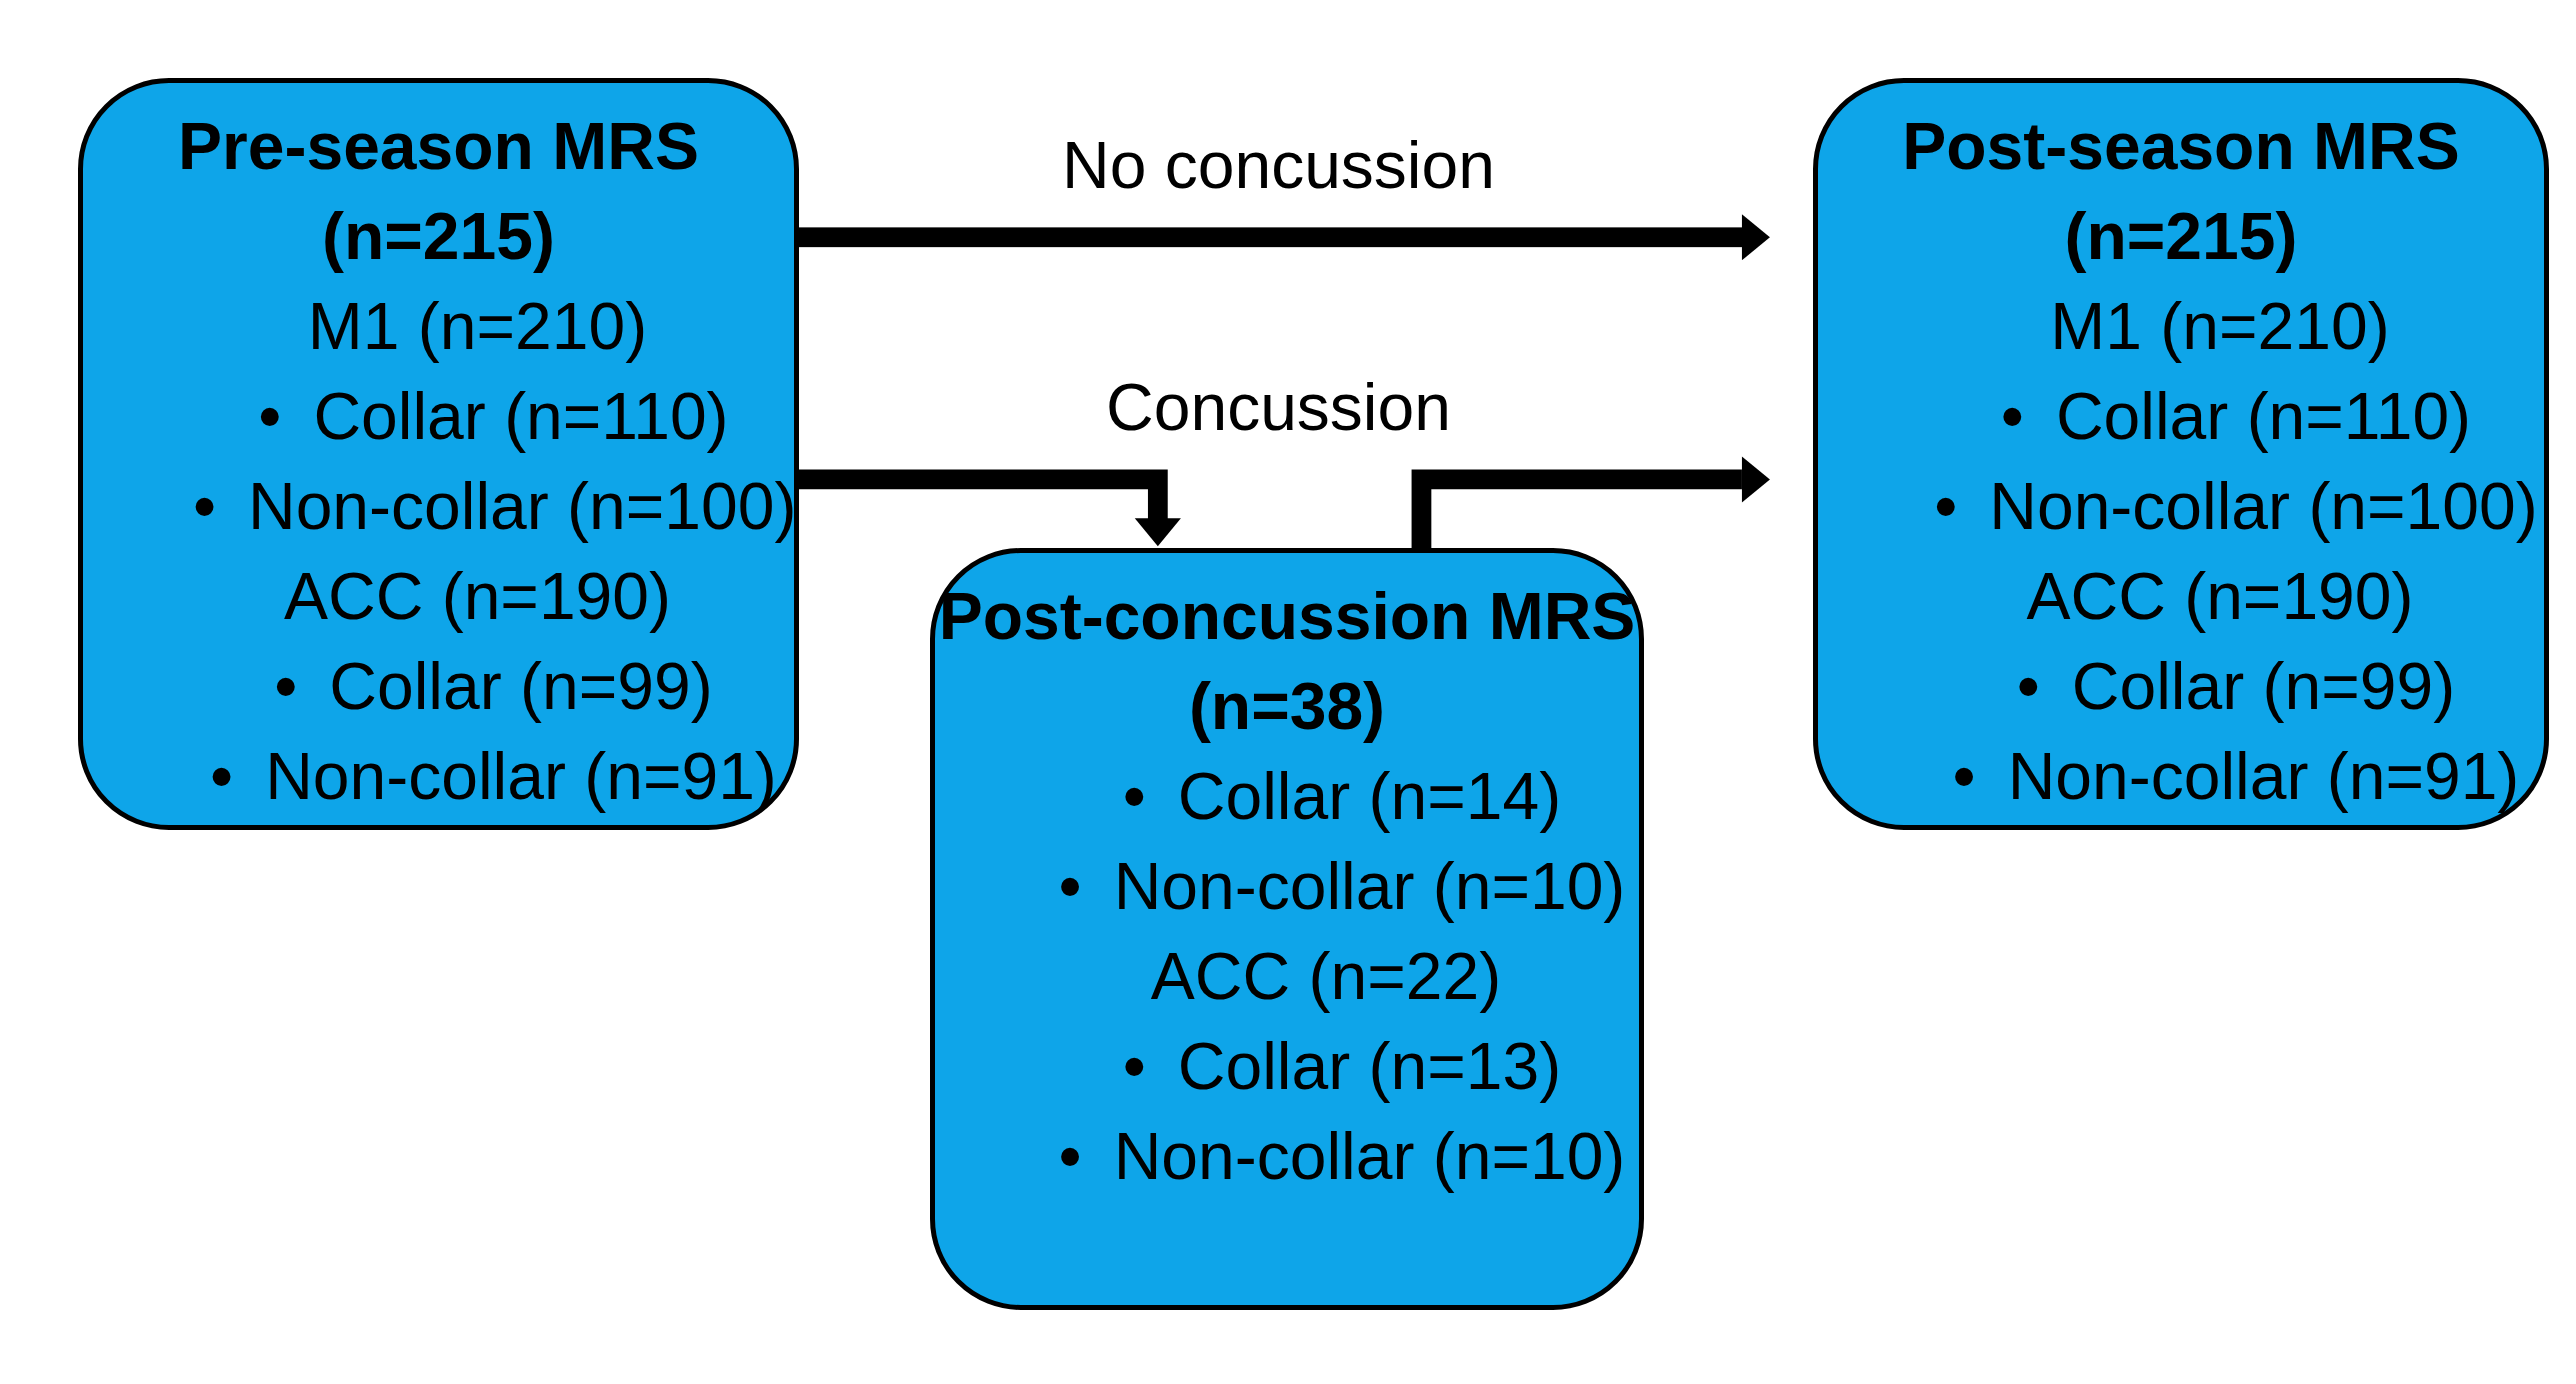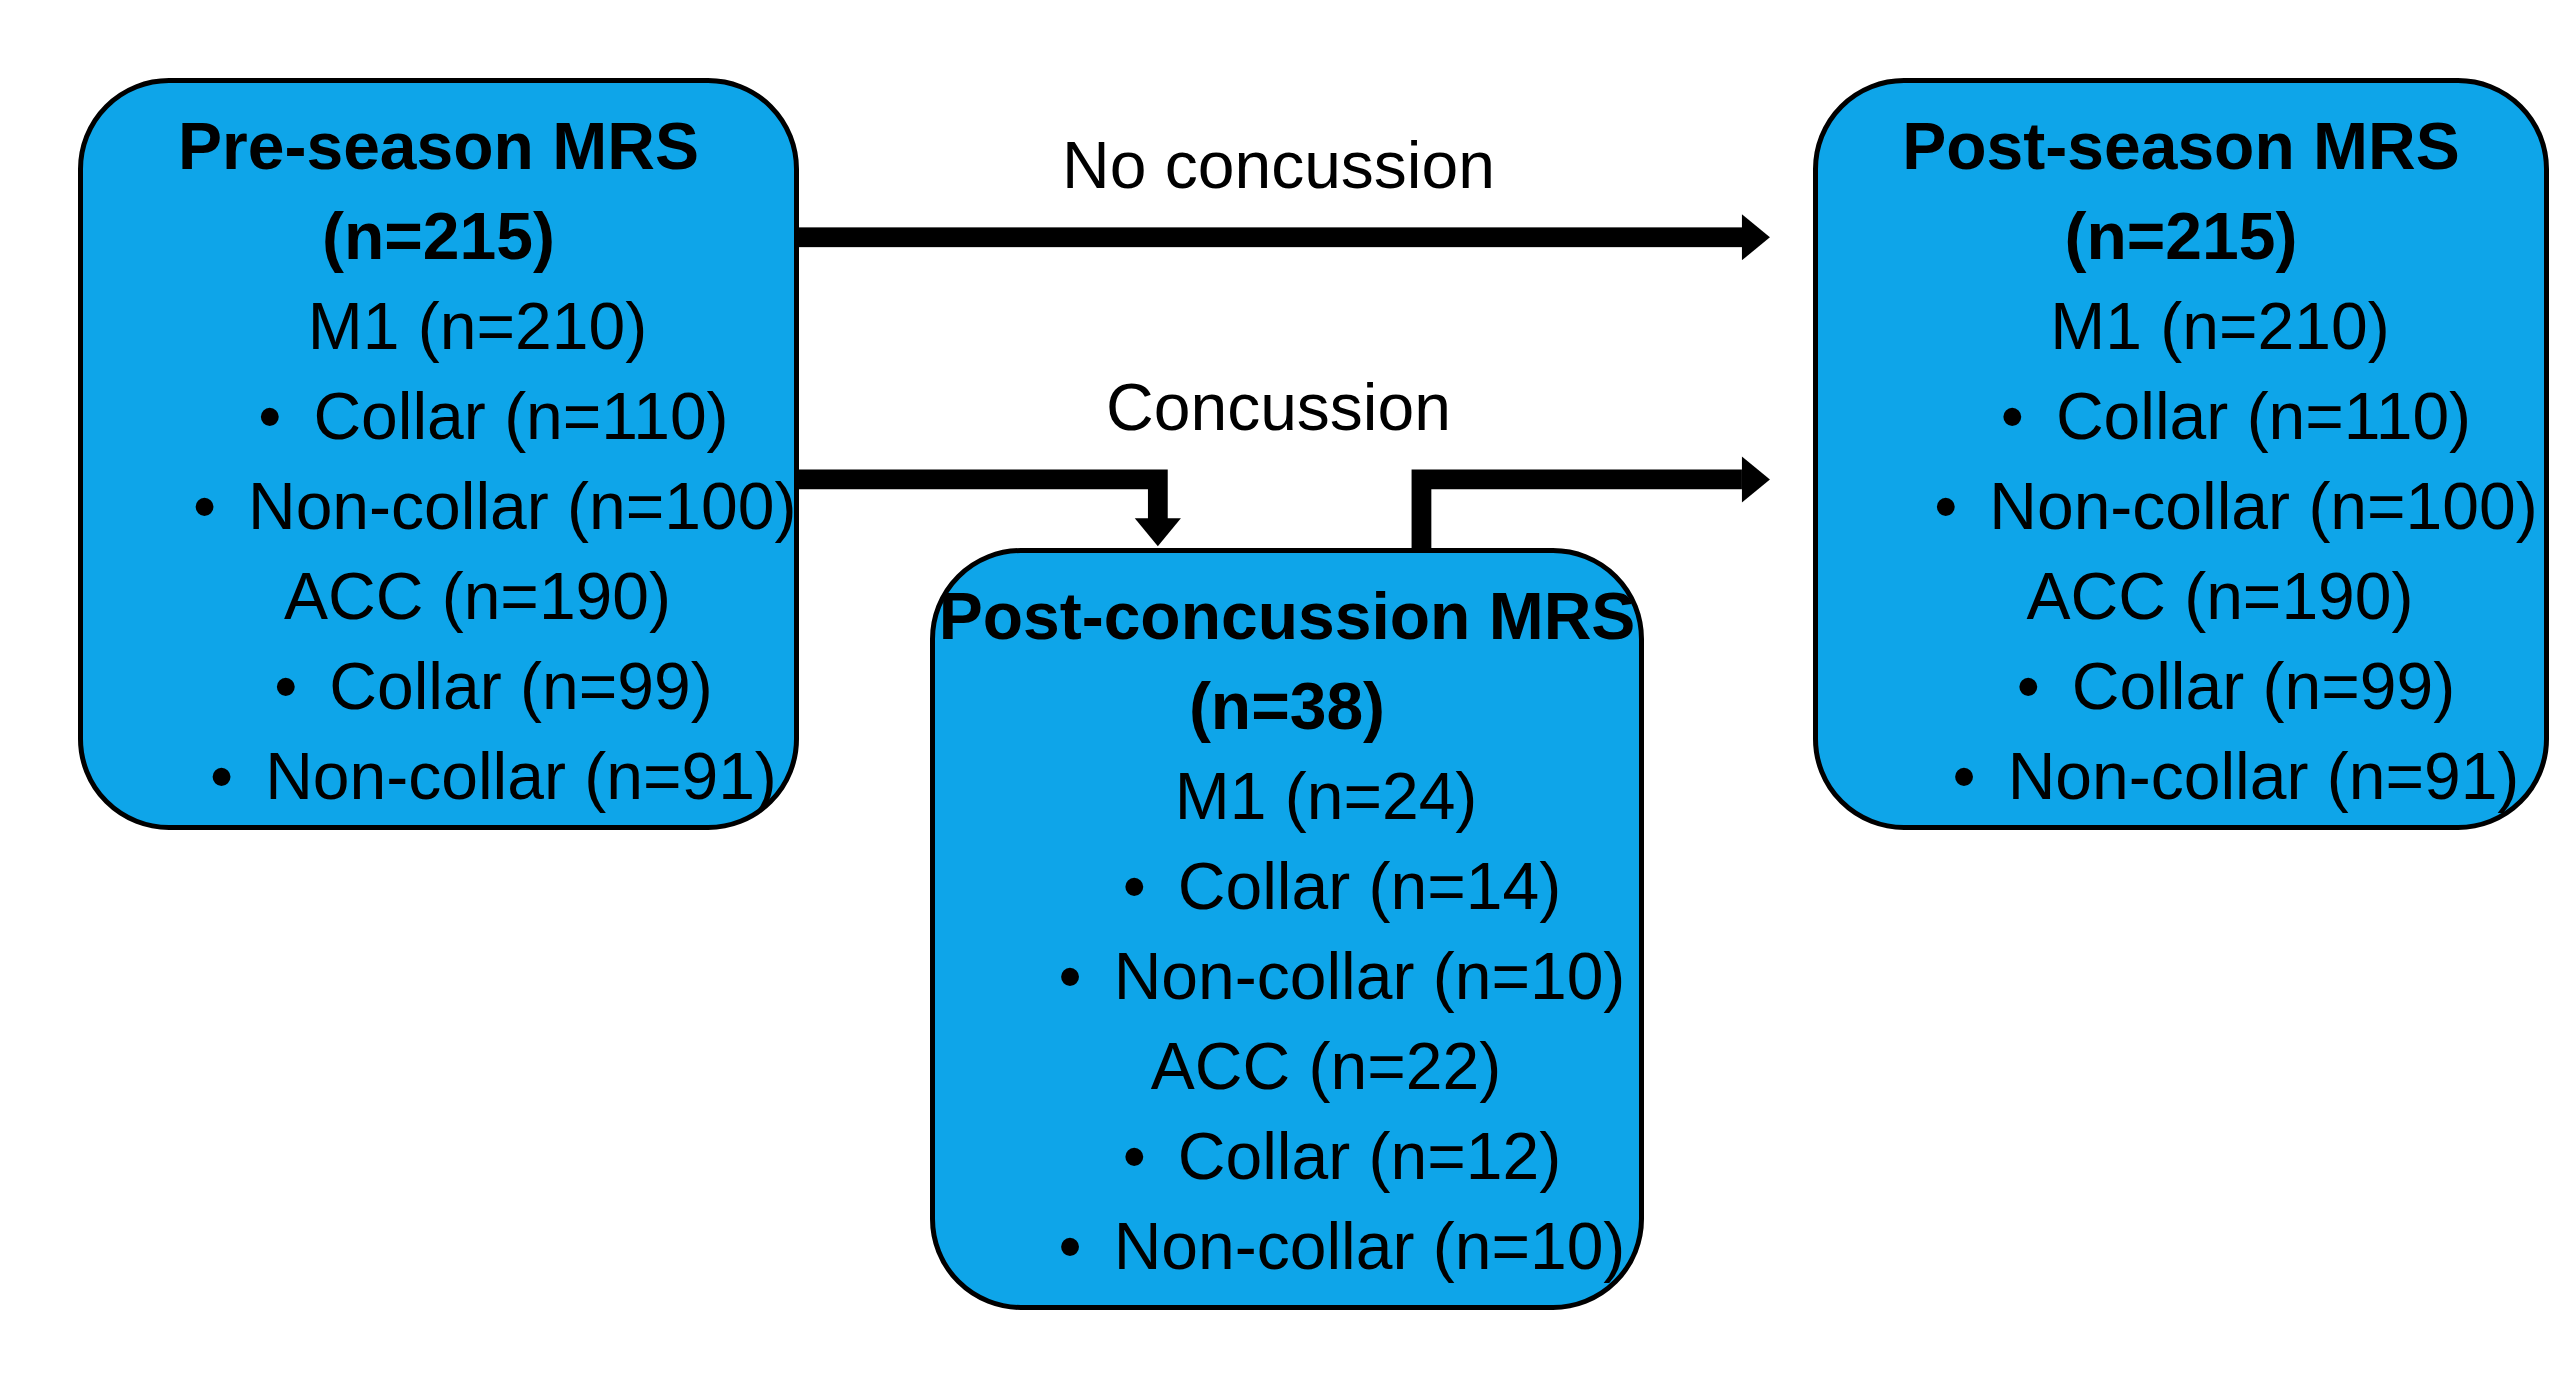--- a/index.html
+++ b/index.html
@@ -102,33 +102,30 @@
     </div>
     <div class="line">
       <span class="marker">•</span><span>Non-collar (n=91)</span>
     </div>
   </div>
 
   <div class="box box-mid">
     <div class="title">Post-concussion MRS</div>
     <div class="subtitle">(n=38)</div>
     <div class="line">
-      <span>M1 (n=24)</span>
-    </div>
-    <div class="line">
       <span class="marker">•</span><span>Collar (n=14)</span>
     </div>
     <div class="line">
       <span class="marker">•</span><span>Non-collar (n=10)</span>
     </div>
     <div class="line">
       <span>ACC (n=22)</span>
     </div>
     <div class="line">
-      <span class="marker">•</span><span>Collar (n=12)</span>
+      <span class="marker">•</span><span>Collar (n=13)</span>
     </div>
     <div class="line">
       <span class="marker">•</span><span>Non-collar (n=10)</span>
     </div>
   </div>
 
   <div class="box box-post">
     <div class="title">Post-season MRS</div>
     <div class="subtitle">(n=215)</div>
     <div class="line">

